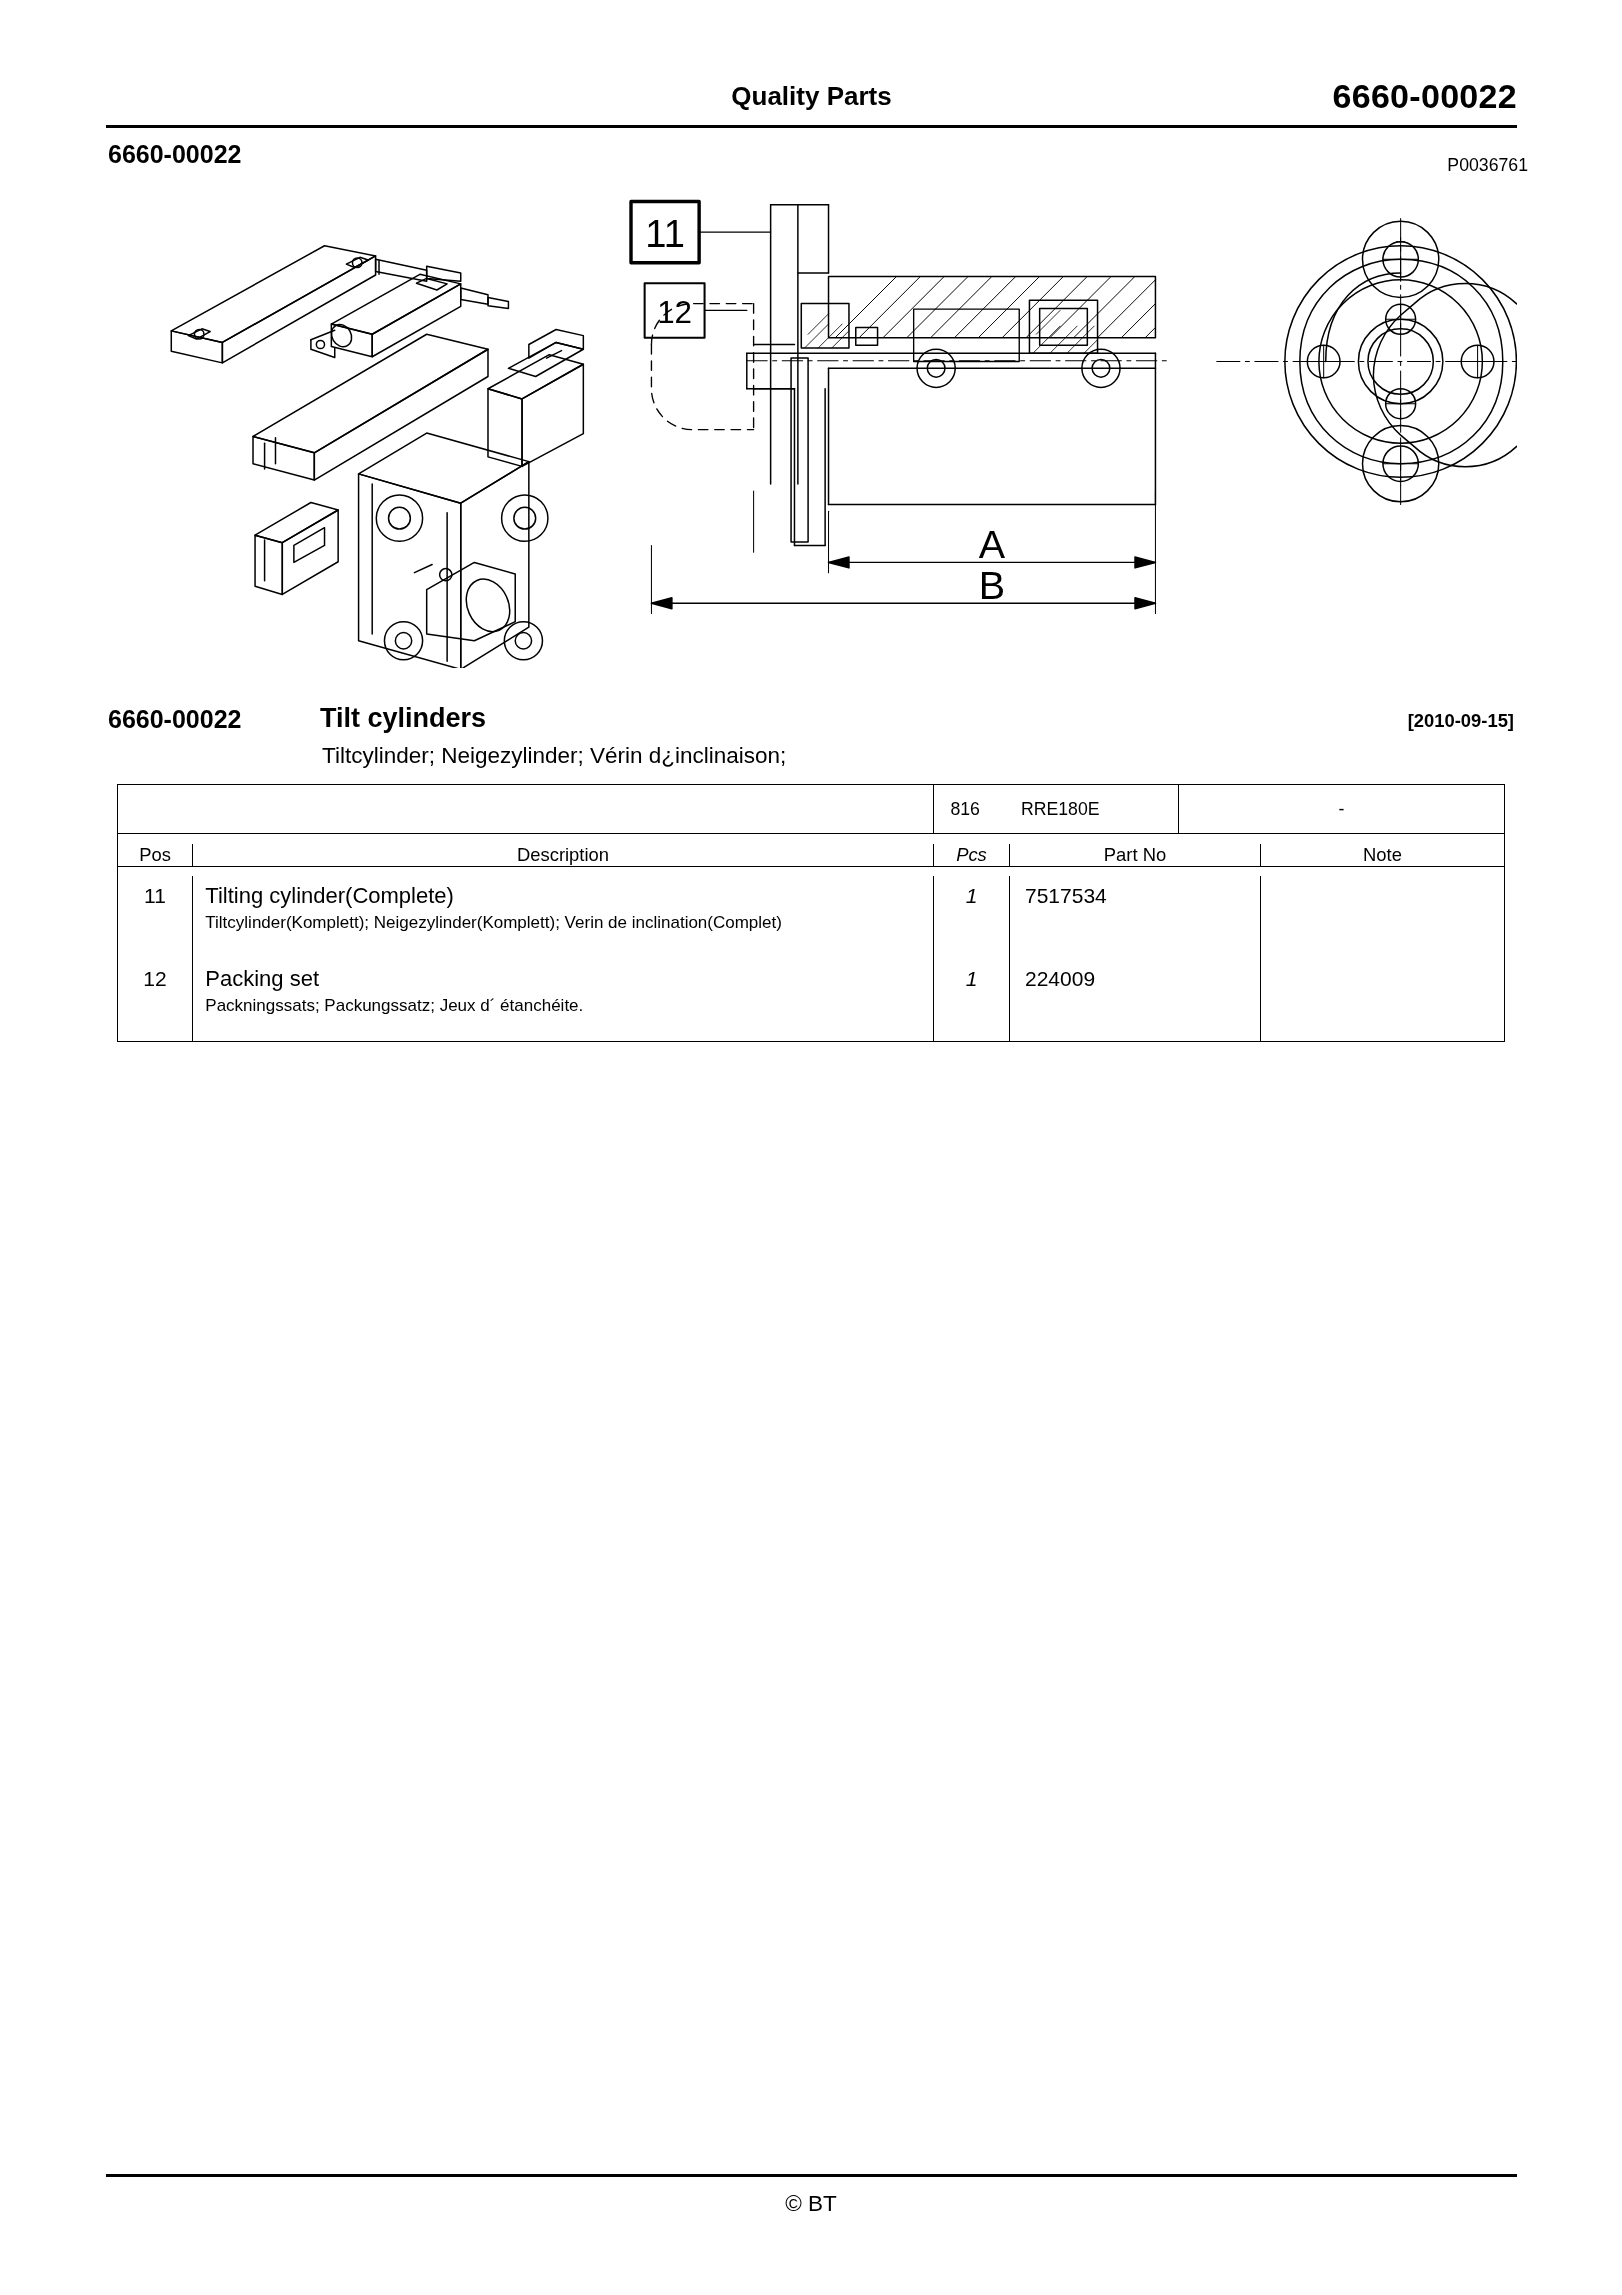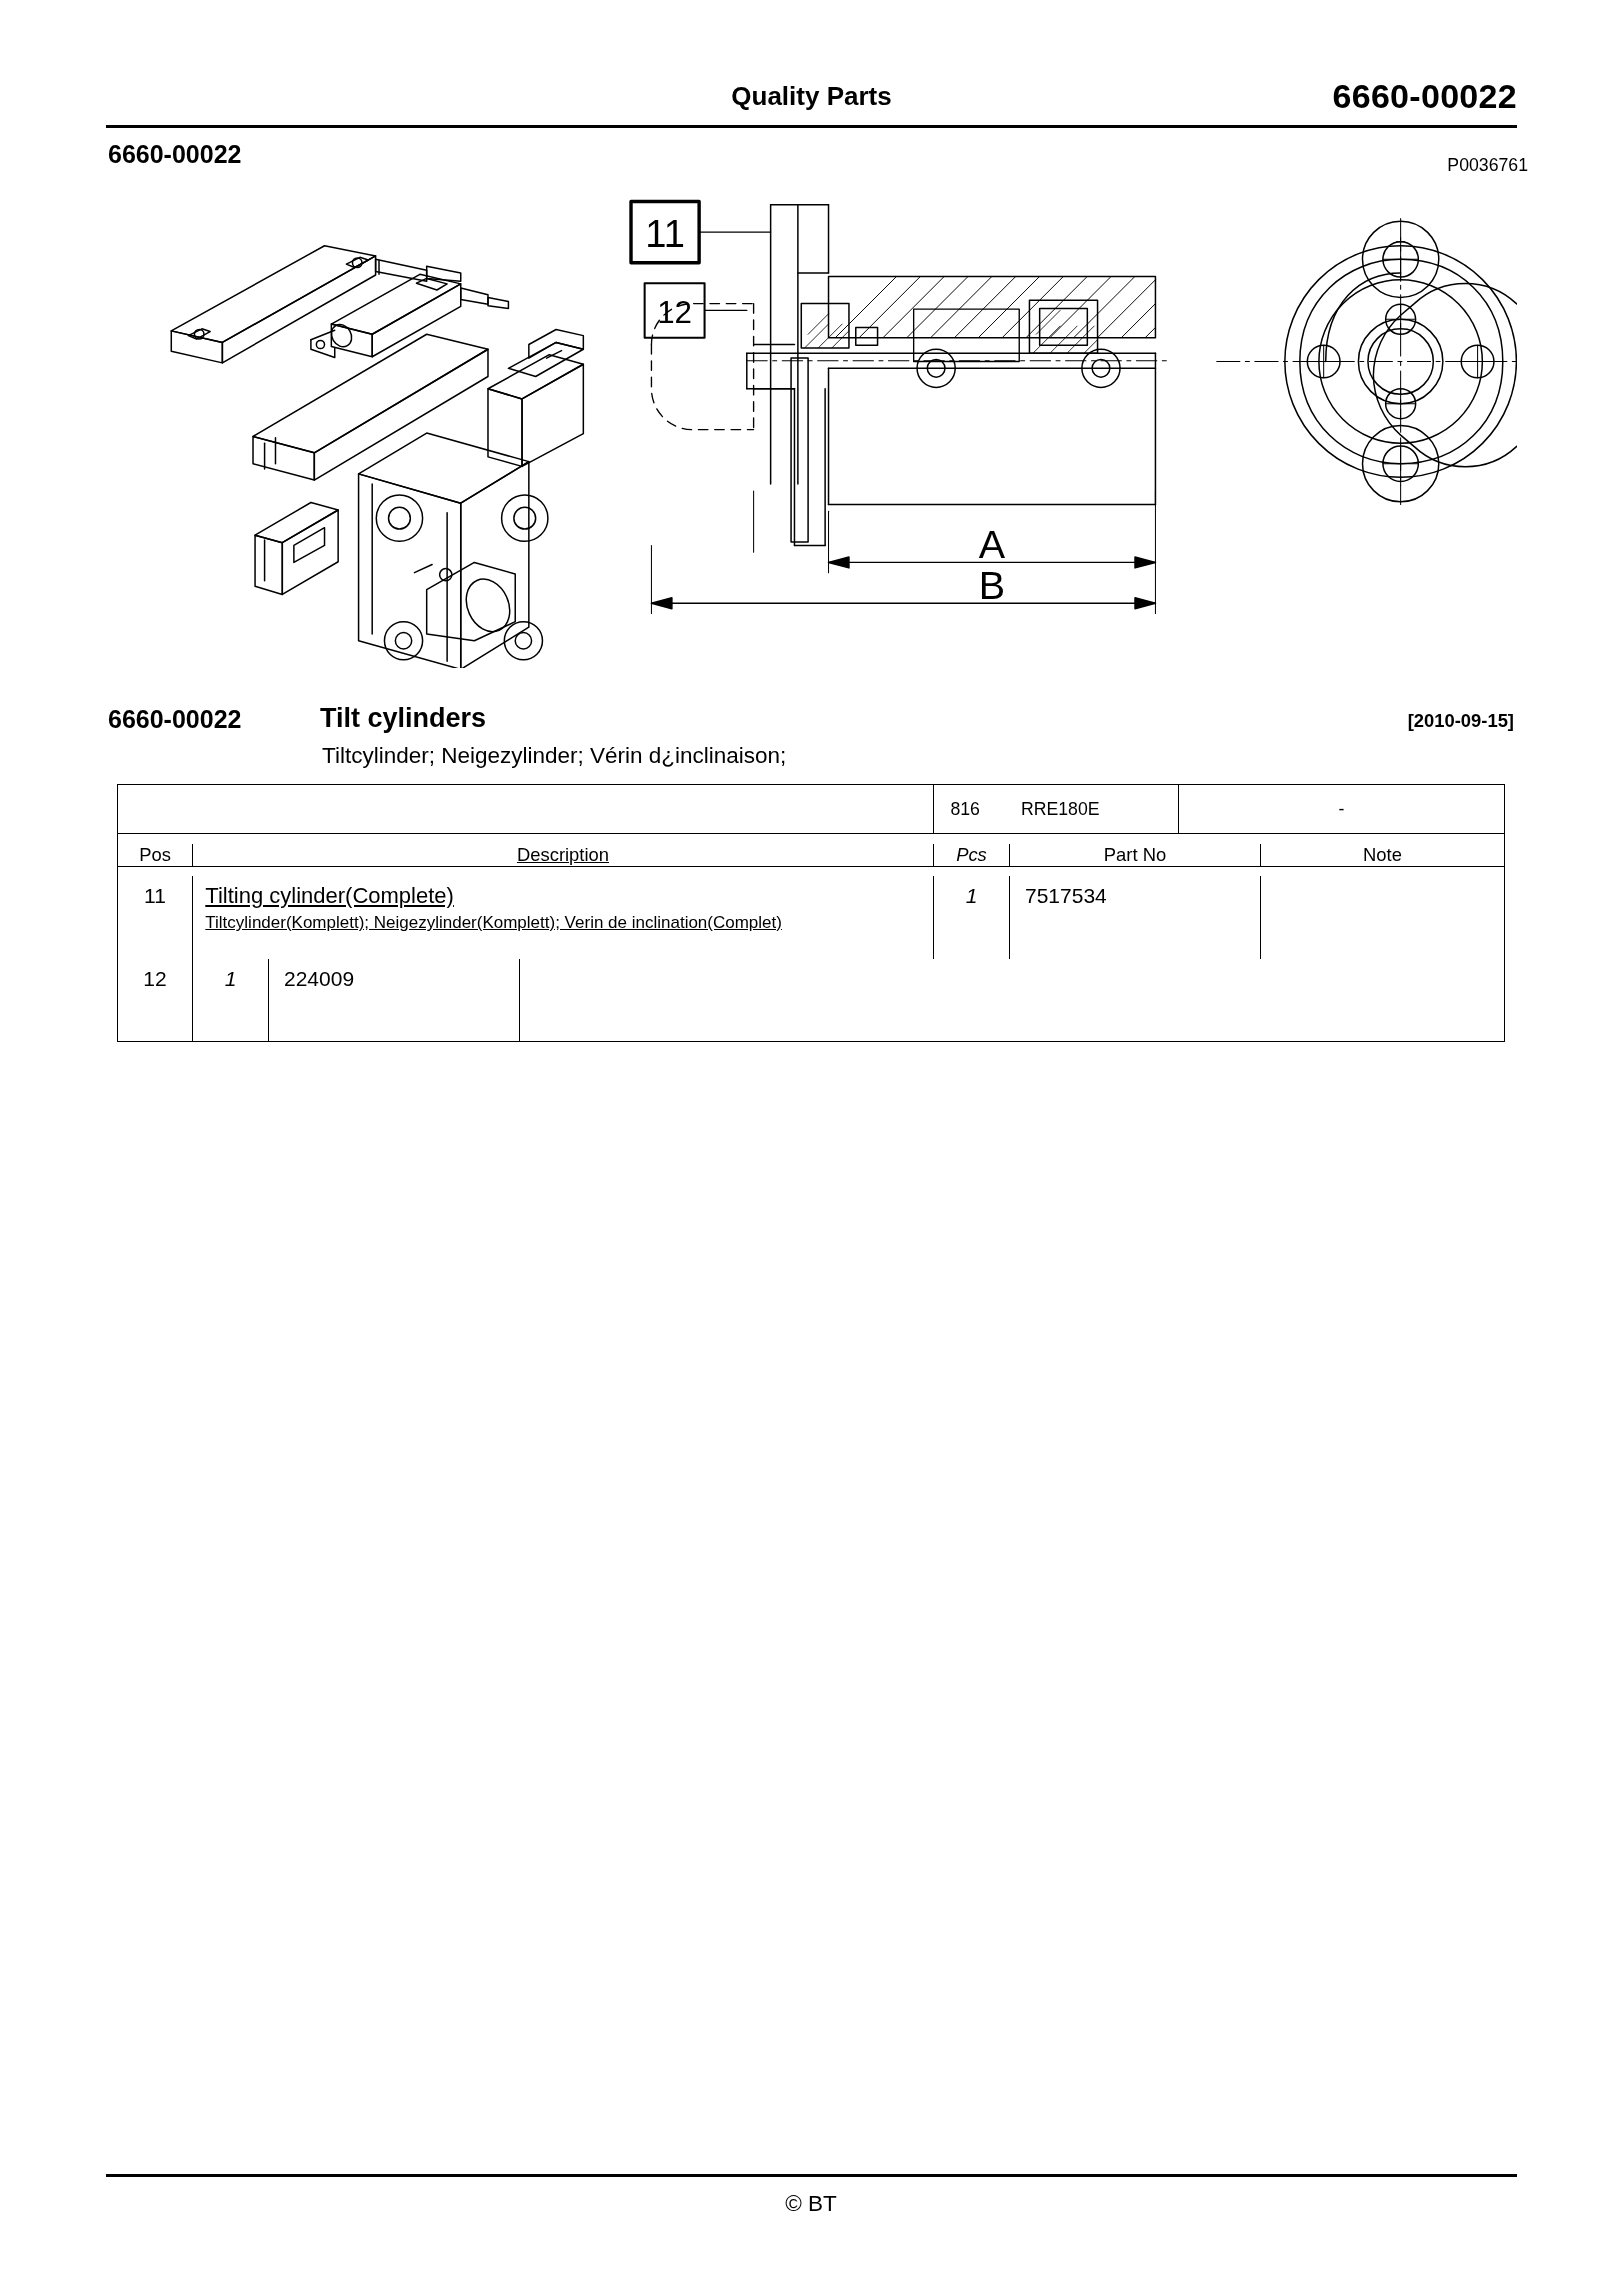--- a/index.html
+++ b/index.html
@@ -158,21 +158,21 @@
   
   .head-row { height: 42px; align-items: center; }
   .head-row .cell {
     border-bottom: 1.4px solid #000;
     display: flex;
     align-items: center;
     justify-content: center;
     font-size: 18.4px;
   }
   .c-pos   { width: 75px; border-right: 1.4px solid #000; }
-  .c-desc  { width: 741px; border-right: 1.4px solid #000; text-decoration: underline; }
+  .c-desc  { width: 741px; border-right: 1.4px solid #000; }
   .c-pcs   { width: 76px; border-right: 1.4px solid #000; font-style: italic; }
   .c-part  { width: 251px; border-right: 1.4px solid #000; }
   .c-note  { flex: 1; }
 
   
   .data-row { min-height: 82px; }
   .data-row .cell {
     display: flex;
     font-size: 20.4px;
   }
@@ -485,20 +485,24 @@
         <span class="desc-main">Tilting cylinder(Complete)</span>
         <span class="desc-sub">Tiltcylinder(Komplett); Neigezylinder(Komplett); Verin de inclination(Complet)</span>
       </div>
       <div class="cell c-pcs">1</div>
       <div class="cell c-part">7517534</div>
       <div class="cell c-note"></div>
     </div>
 
     <div class="row data-row row-12">
       <div class="cell c-pos">12</div>
+      <div class="cell c-desc">
+        <span class="desc-main">Packing set</span>
+        <span class="desc-sub">Packningssats; Packungssatz; Jeux d´ étanchéite.</span>
+      </div>
       <div class="cell c-pcs">1</div>
       <div class="cell c-part">224009</div>
       <div class="cell c-note"></div>
     </div>
 
   </div>
 
   <div class="footer-rule"></div>
   <div class="footer-text">© BT</div>
 

